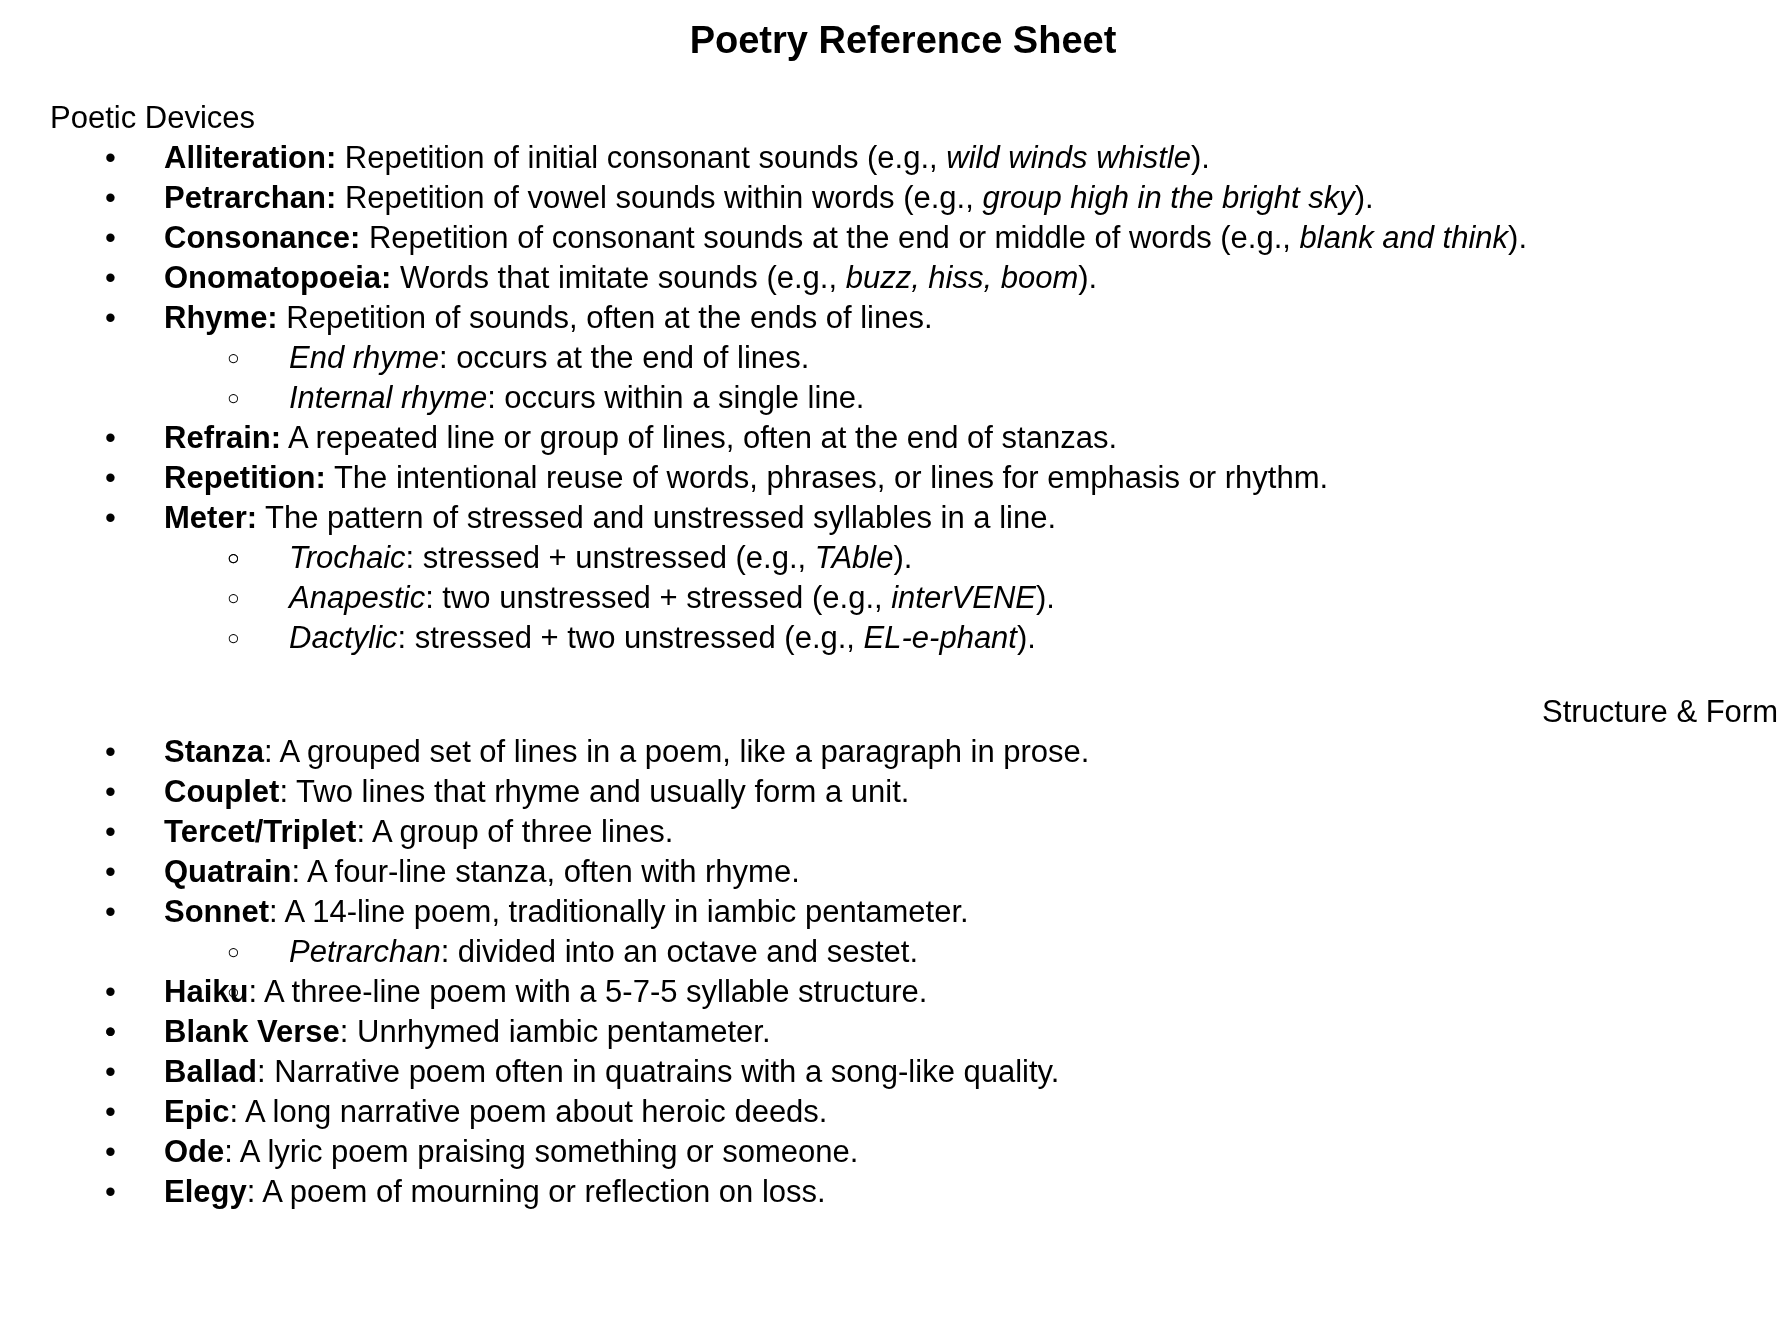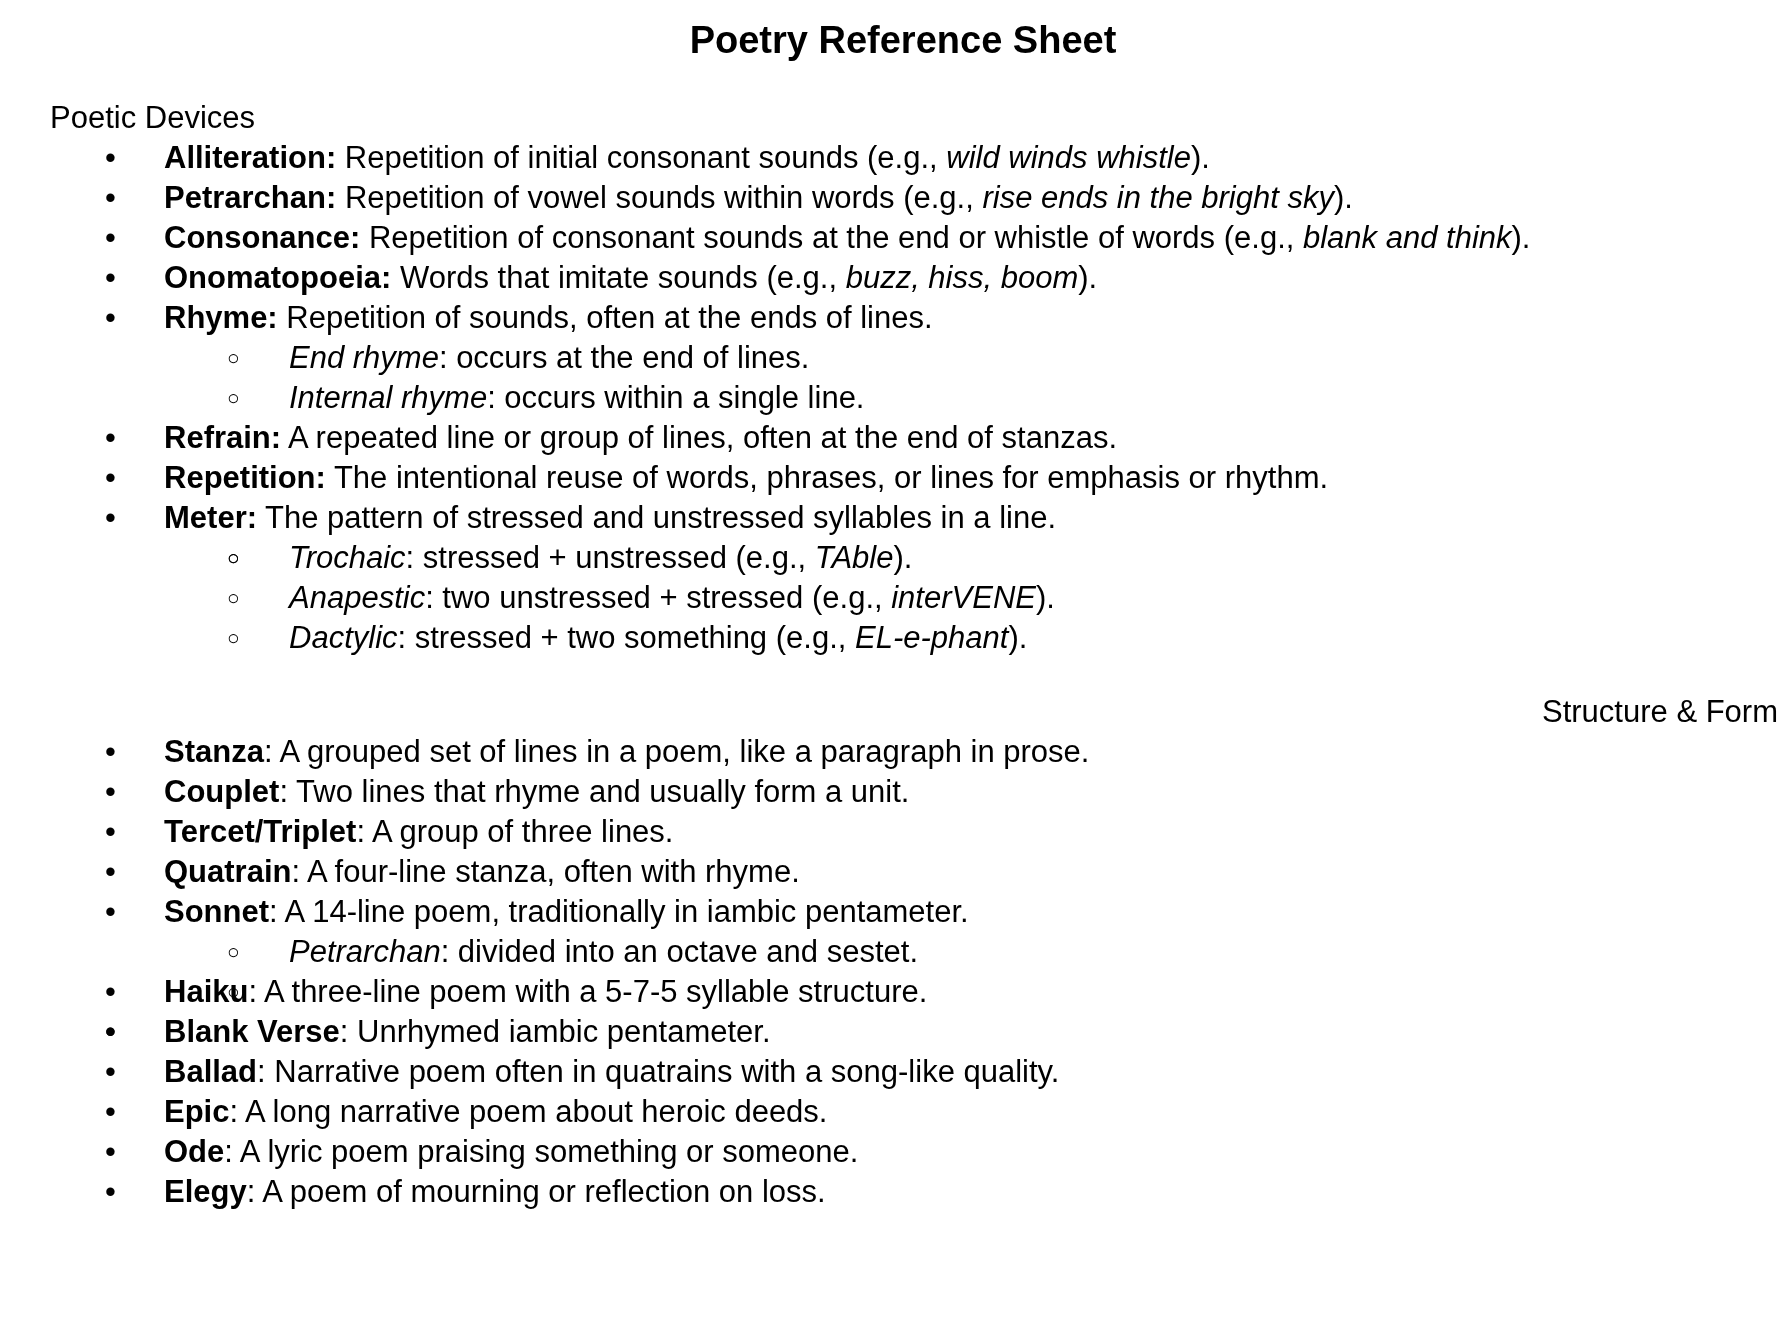--- a/index.html
+++ b/index.html
@@ -67,33 +67,33 @@
 </head>
 <body>
 
 <div class="page">
   <div class="title">Poetry Reference Sheet</div>
 
   <div id="doc">
       <div class="section section-poetic">
         <div class="section-heading">Poetic Devices</div>
         <div class="item l1"><span class="bullet">•</span><span class="txt"><b>Alliteration:</b><span> Repetition of initial consonant sounds (e.g., </span><i>wild winds whistle</i><span>).</span></span></div>
-        <div class="item l1"><span class="bullet">•</span><span class="txt"><b>Petrarchan:</b><span> Repetition of vowel sounds within words (e.g., </span><i>rise ends in the bright sky</i><span>).</span></span></div>
-        <div class="item l1"><span class="bullet">•</span><span class="txt"><b>Consonance:</b><span> Repetition of consonant sounds at the end or whistle of words (e.g., </span><i>blank and think</i><span>).</span></span></div>
+        <div class="item l1"><span class="bullet">•</span><span class="txt"><b>Petrarchan:</b><span> Repetition of vowel sounds within words (e.g., </span><i>group high in the bright sky</i><span>).</span></span></div>
+        <div class="item l1"><span class="bullet">•</span><span class="txt"><b>Consonance:</b><span> Repetition of consonant sounds at the end or middle of words (e.g., </span><i>blank and think</i><span>).</span></span></div>
         <div class="item l1"><span class="bullet">•</span><span class="txt"><b>Onomatopoeia:</b><span> Words that imitate sounds (e.g., </span><i>buzz, hiss, boom</i><span>).</span></span></div>
         <div class="item l1"><span class="bullet">•</span><span class="txt"><b>Rhyme:</b><span> Repetition of sounds, often at the ends of lines.</span></span></div>
         <div class="item l2"><span class="bullet">○</span><span class="txt"><i>End rhyme</i><span>: occurs at the end of lines.</span></span></div>
         <div class="item l2"><span class="bullet">○</span><span class="txt"><i>Internal rhyme</i><span>: occurs within a single line.</span></span></div>
         <div class="item l1"><span class="bullet">•</span><span class="txt"><b>Refrain:</b><span> A repeated line or group of lines, often at the end of stanzas.</span></span></div>
         <div class="item l1"><span class="bullet">•</span><span class="txt"><b>Repetition:</b><span> The intentional reuse of words, phrases, or lines for emphasis or rhythm.</span></span></div>
         <div class="item l1"><span class="bullet">•</span><span class="txt"><b>Meter:</b><span> The pattern of stressed and unstressed syllables in a line.</span></span></div>
         <div class="item l2"><span class="bullet">○</span></div>
         <div class="item l2"><span class="bullet">○</span><span class="txt"><i>Trochaic</i><span>: stressed + unstressed (e.g., </span><i>TAble</i><span>).</span></span></div>
         <div class="item l2"><span class="bullet">○</span><span class="txt"><i>Anapestic</i><span>: two unstressed + stressed (e.g., </span><i>interVENE</i><span>).</span></span></div>
-        <div class="item l2"><span class="bullet">○</span><span class="txt"><i>Dactylic</i><span>: stressed + two something (e.g., </span><i>EL-e-phant</i><span>).</span></span></div>
+        <div class="item l2"><span class="bullet">○</span><span class="txt"><i>Dactylic</i><span>: stressed + two unstressed (e.g., </span><i>EL-e-phant</i><span>).</span></span></div>
       </div>
       <div class="section section-structure">
         <div class="section-heading">Structure &amp; Form</div>
         <div class="item l1"><span class="bullet">•</span><span class="txt"><b>Stanza</b><span>: A grouped set of lines in a poem, like a paragraph in prose.</span></span></div>
         <div class="item l1"><span class="bullet">•</span><span class="txt"><b>Couplet</b><span>: Two lines that rhyme and usually form a unit.</span></span></div>
         <div class="item l1"><span class="bullet">•</span><span class="txt"><b>Tercet/Triplet</b><span>: A group of three lines.</span></span></div>
         <div class="item l1"><span class="bullet">•</span><span class="txt"><b>Quatrain</b><span>: A four-line stanza, often with rhyme.</span></span></div>
         <div class="item l1"><span class="bullet">•</span><span class="txt"><b>Sonnet</b><span>: A 14-line poem, traditionally in iambic pentameter.</span></span></div>
         <div class="item l2"><span class="bullet">○</span><span class="txt"><i>Petrarchan</i><span>: divided into an octave and sestet.</span></span></div>
         <div class="item l2"><span class="bullet">○</span></div>

